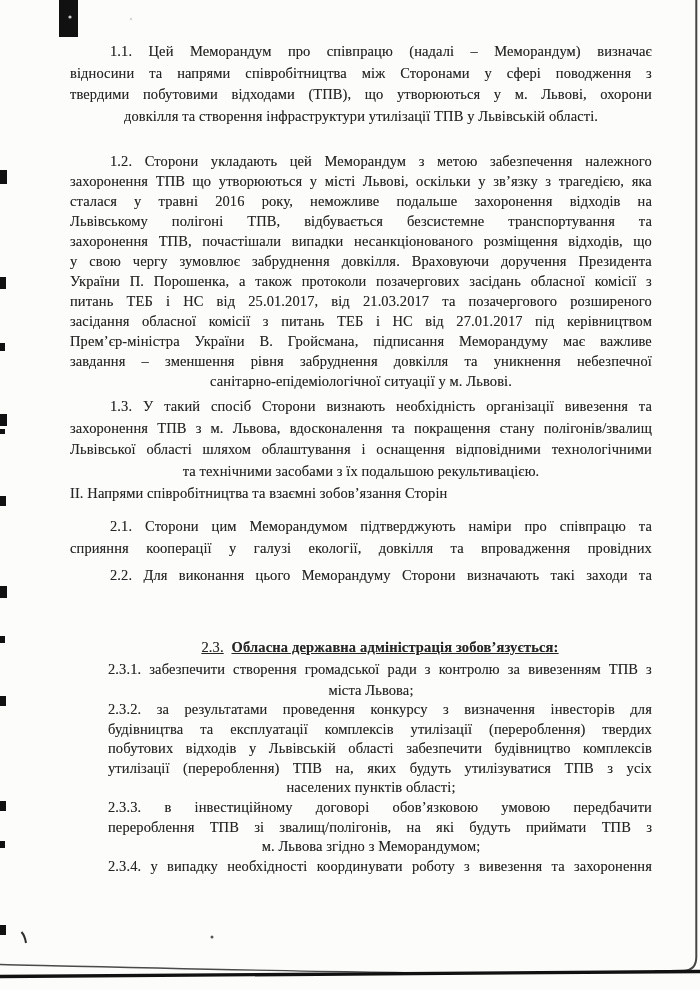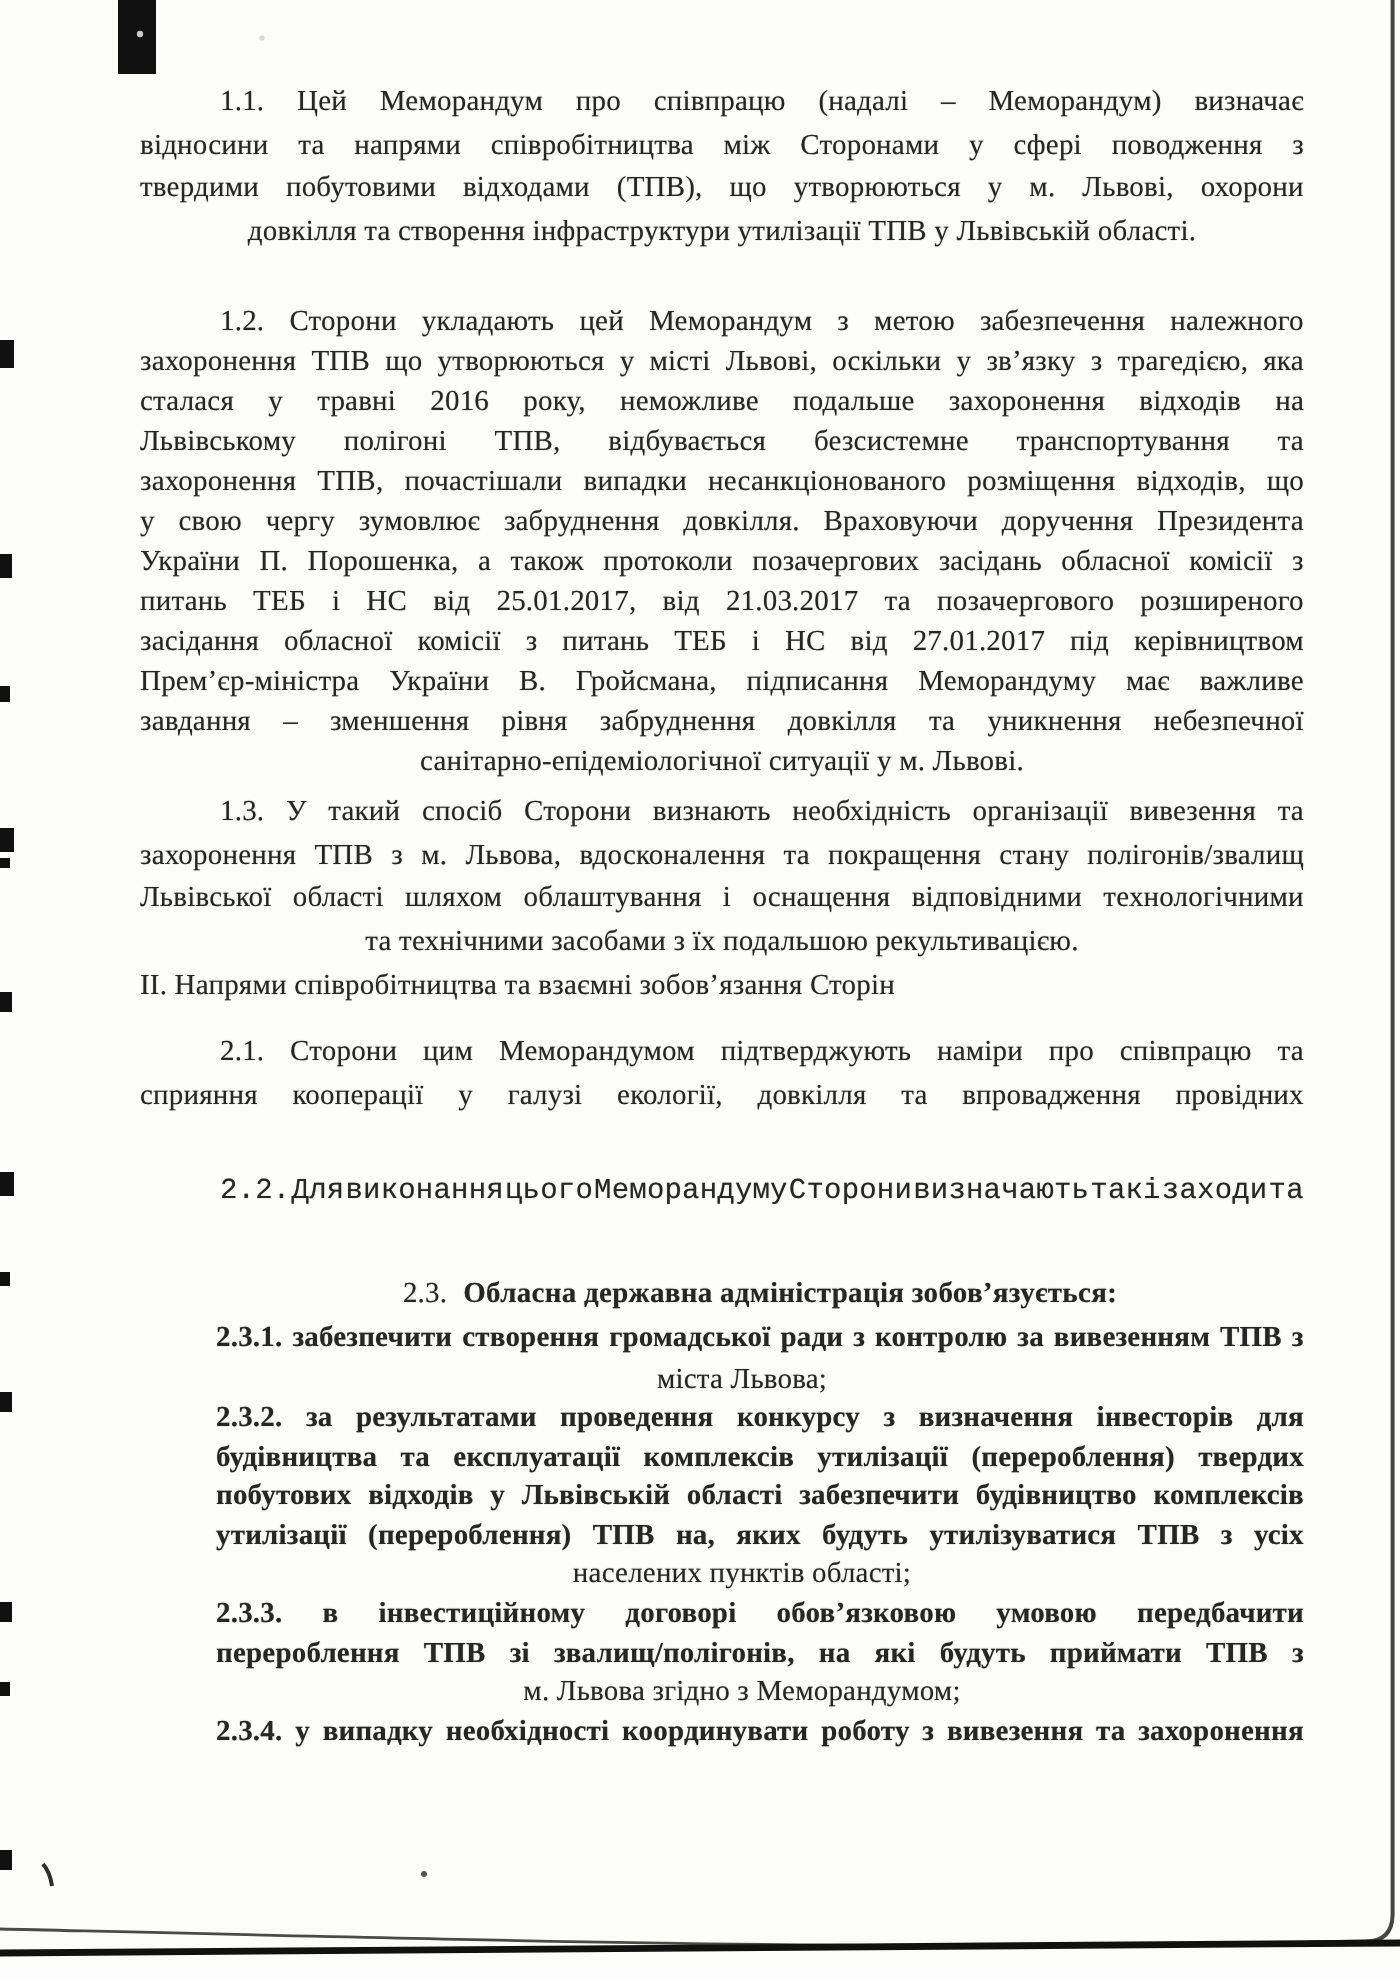--- a/index.html
+++ b/index.html
@@ -22,34 +22,34 @@
     white-space: nowrap;
     text-align: center;
   }
   
   .line.flexj { display: flex; justify-content: space-between; align-items: baseline; }
   .line.plain { white-space: nowrap; }
   
   .kind-para .line:first-child { padding-left: 40px; }
   
   .sec.blk { left: 90px; width: 562px; }
-  .sec.blk .line.flexj { padding-left: 18px; font-weight: bold; }
-  .sec.blk .line.plain:first-child { padding-left: 18px; }
+  .sec.blk .line.flexj { padding-left: 18px; }
+  .sec.blk .line.plain:first-child { padding-left: 18px; text-decoration: underline; }
   .kind-center .line { text-align: left; white-space: normal; }
   .num { margin-right: 8px; }
   .bb { font-weight: bold; letter-spacing: 0.15px; }
   .artifacts { position: absolute; inset: 0; z-index: 3; pointer-events: none; }
 
   
   #p11  { top: 41px;  --lh: 21.5px; }
   #p12  { top: 151px; --lh: 20px; }
   #p13  { top: 396px; --lh: 21.5px; }
   #h2   { top: 483px; --lh: 21px; }
   #p21  { top: 515px; --lh: 22px; }
-  #p22  { top: 586px; font-family: Liberation Mono, monospace; --lh: 21.5px; }
+  #p22  { top: 565px; --lh: 21.5px; }
   #p23  { top: 637px; --lh: 21px; }
   #p231 { top: 659px; --lh: 20.5px; }
   #p232 { top: 700px; --lh: 19.6px; }
   #p233 { top: 798px; --lh: 19.5px; }
   #p234 { top: 856px; --lh: 20px; }
 </style>
 </head>
 <body>
 
 <div class="page">

